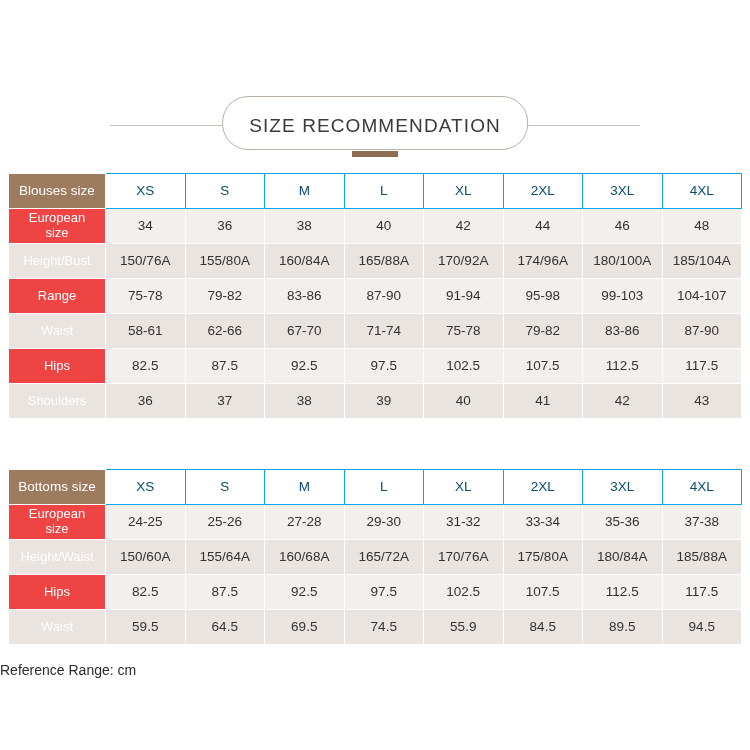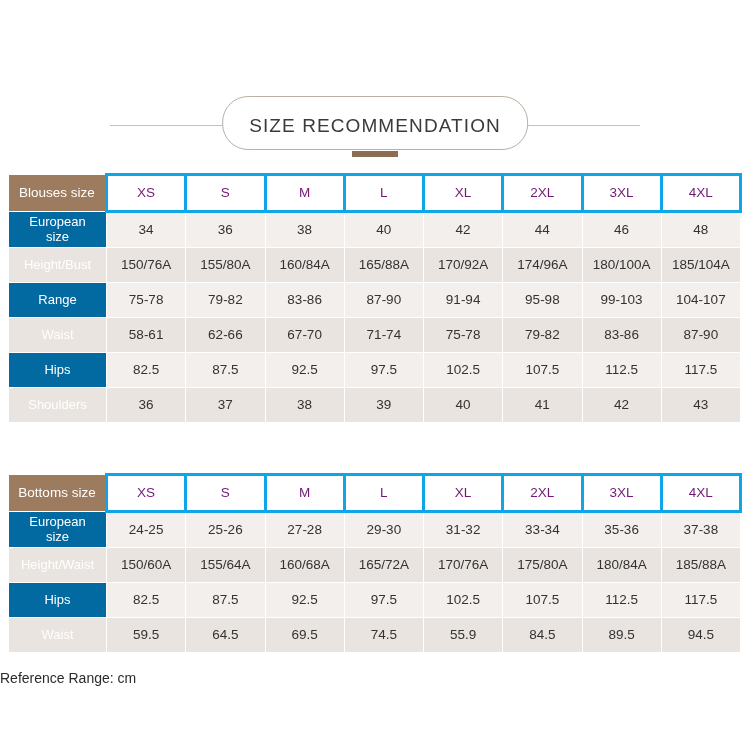--- a/index.html
+++ b/index.html
@@ -78,34 +78,34 @@
     height: 34px;
     text-align: center;
     vertical-align: middle;
     font-size: 13.5px;
     color: #333;
     background: #f2efec;
     padding: 0 2px;
     line-height: 1.15;
   }
   .sz-table td.rowhead {
-    background: #0369a1;
+    background: #ef4444;
     color: #ffffff;
     font-size: 13px;
     width: 92px;
   }
   .sz-table td.rowhead.two-line {
     line-height: 1.12;
     font-size: 13px;
   }
   .sz-table tr.head td {
     background: #ffffff;
     font-size: 13.5px;
-    color: #701a75;
-    border: 3px solid #0ea5e9;
+    color: #0c4a6e;
+    border: 1px solid #0ea5e9;
   }
   .sz-table tr.head td.rowhead {
     background: #9c7b5f;
     color: #fff;
     border: 1px solid #ffffff;
   }
   .sz-table tr.alt td {
     background: #e9e4df;
   }
   .gap {

